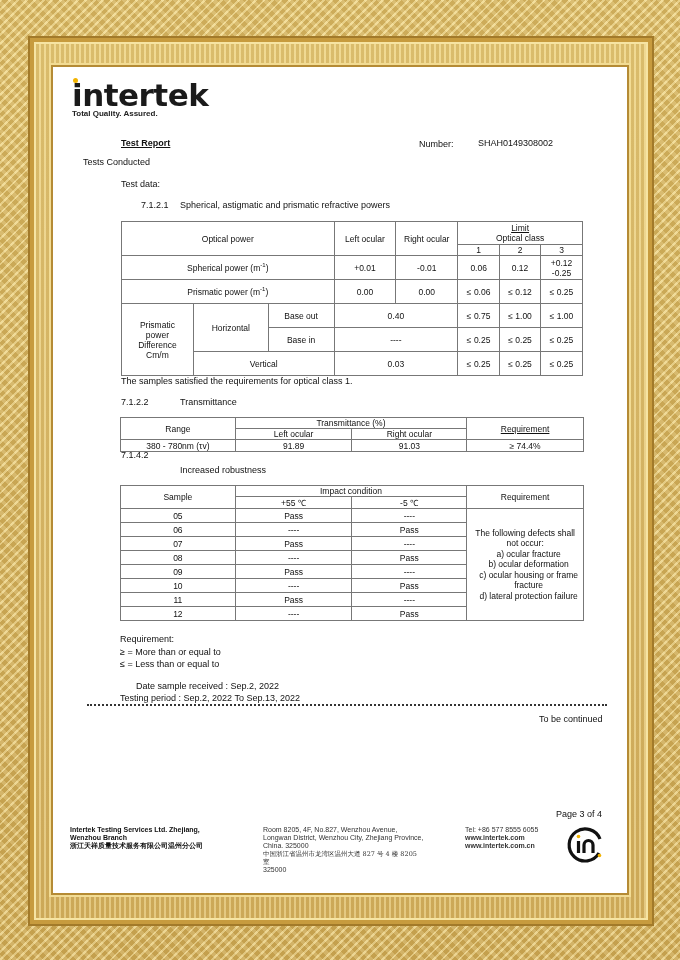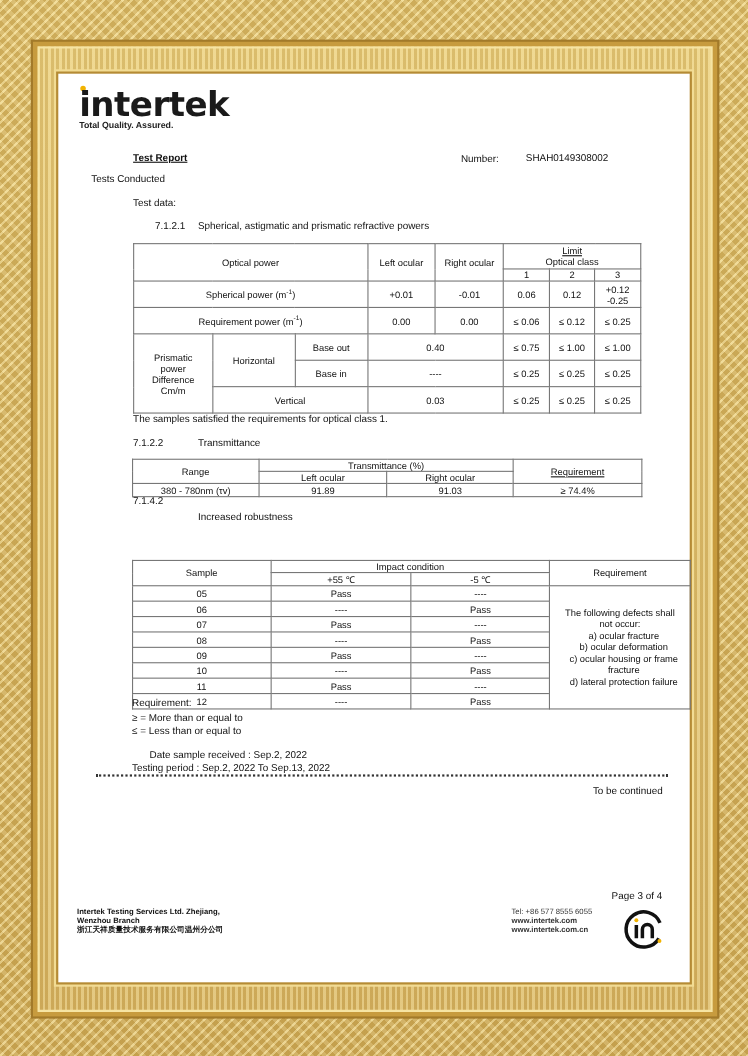--- a/index.html
+++ b/index.html
@@ -106,21 +106,21 @@
       <td>+0.01</td>
       <td>-0.01</td>
       <td>0.06</td>
       <td>0.12</td>
       <td style="line-height:10px">
         <div>+0.12</div>
             <div>-0.25</div>
       </td>
     </tr>
     <tr style="height:24px">
-      <td colspan="3"><span>Requirement power (m</span><sup style="font-size:6px">-1</sup><span>)</span></td>
+      <td colspan="3"><span>Prismatic power (m</span><sup style="font-size:6px">-1</sup><span>)</span></td>
       <td>0.00</td>
       <td>0.00</td>
       <td>≤ 0.06</td>
       <td>≤ 0.12</td>
       <td>≤ 0.25</td>
     </tr>
     <tr style="height:24px">
       <td rowspan="3" style="line-height:10px">
         <div>Prismatic</div>
         <div>power</div>
@@ -177,21 +177,21 @@
       <td>91.89</td>
       <td>91.03</td>
       <td>≥ 74.4%</td>
     </tr>
   </tbody>
     </table>
 
   <div class="abs sec" style="left:68px; top:383px;">7.1.4.2</div>
   <div class="abs sec" style="left:127px; top:398px;">Increased robustness</div>
 
-  <table class="abs" style="left:67px; top:418px; width:508px;margin-top:24px;">
+  <table class="abs" style="left:67px; top:418px; width:464px;">
     <colgroup>
         <col style="width:115px">
         <col style="width:117px">
         <col style="width:115px">
         <col style="width:117px">
       </colgroup>
     <tbody>
         <tr style="height:11px">
       <th rowspan="2">Sample</th>
       <th colspan="2">Impact condition</th>
@@ -259,20 +259,28 @@
   <div class="abs note" style="left:67px; top:614px;margin-left:16px;">Date sample received : Sep.2, 2022</div>
   <div class="abs note" style="left:67px; top:626px;">Testing period : Sep.2, 2022 To Sep.13, 2022</div>
   <div class="abs dots"></div>
   <div class="abs note" style="left:486px; top:647px;">To be continued</div>
 
   <div class="abs note" style="left:503px; top:742px;">Page 3 of 4</div>
   <div class="abs footer" style="left:17px; top:759px;">
     <div><b>Intertek Testing Services Ltd. Zhejiang,</b></div>
     <div><b>Wenzhou Branch</b></div>
     <div><b>浙江天祥质量技术服务有限公司温州分公司</b></div>
+  </div>
+  <div class="abs footer" style="left:210px; top:759px; color:#333;">
+    <div>Room 8205, 4F, No.827, Wenzhou Avenue,</div>
+    <div>Longwan District, Wenzhou City, Zhejiang Province,</div>
+    <div>China. 325000</div>
+    <div style="font-family:'DejaVu Serif', serif; font-size:6.5px;">中国浙江省温州市龙湾区温州大道 827 号 4 楼 8205</div>
+    <div style="font-size:6.5px;">室</div>
+    <div>325000</div>
   </div>
   <div class="abs footer" style="left:412px; top:759px; color:#333;">
     <div>Tel: +86 577 8555 6055</div>
     <div><b>www.intertek.com</b></div>
     <div><b>www.intertek.com.cn</b></div>
   </div>
   <svg class="abs in-logo" viewBox="0 0 40 40">
     <path d="M33 28 A16 16 0 1 1 34 14" fill="none" stroke="#111" stroke-width="3.2"></path>
     <circle cx="12.5" cy="11.5" r="1.8" fill="#f2b300"></circle>
     <circle cx="33.5" cy="30.5" r="1.8" fill="#f2b300"></circle>

